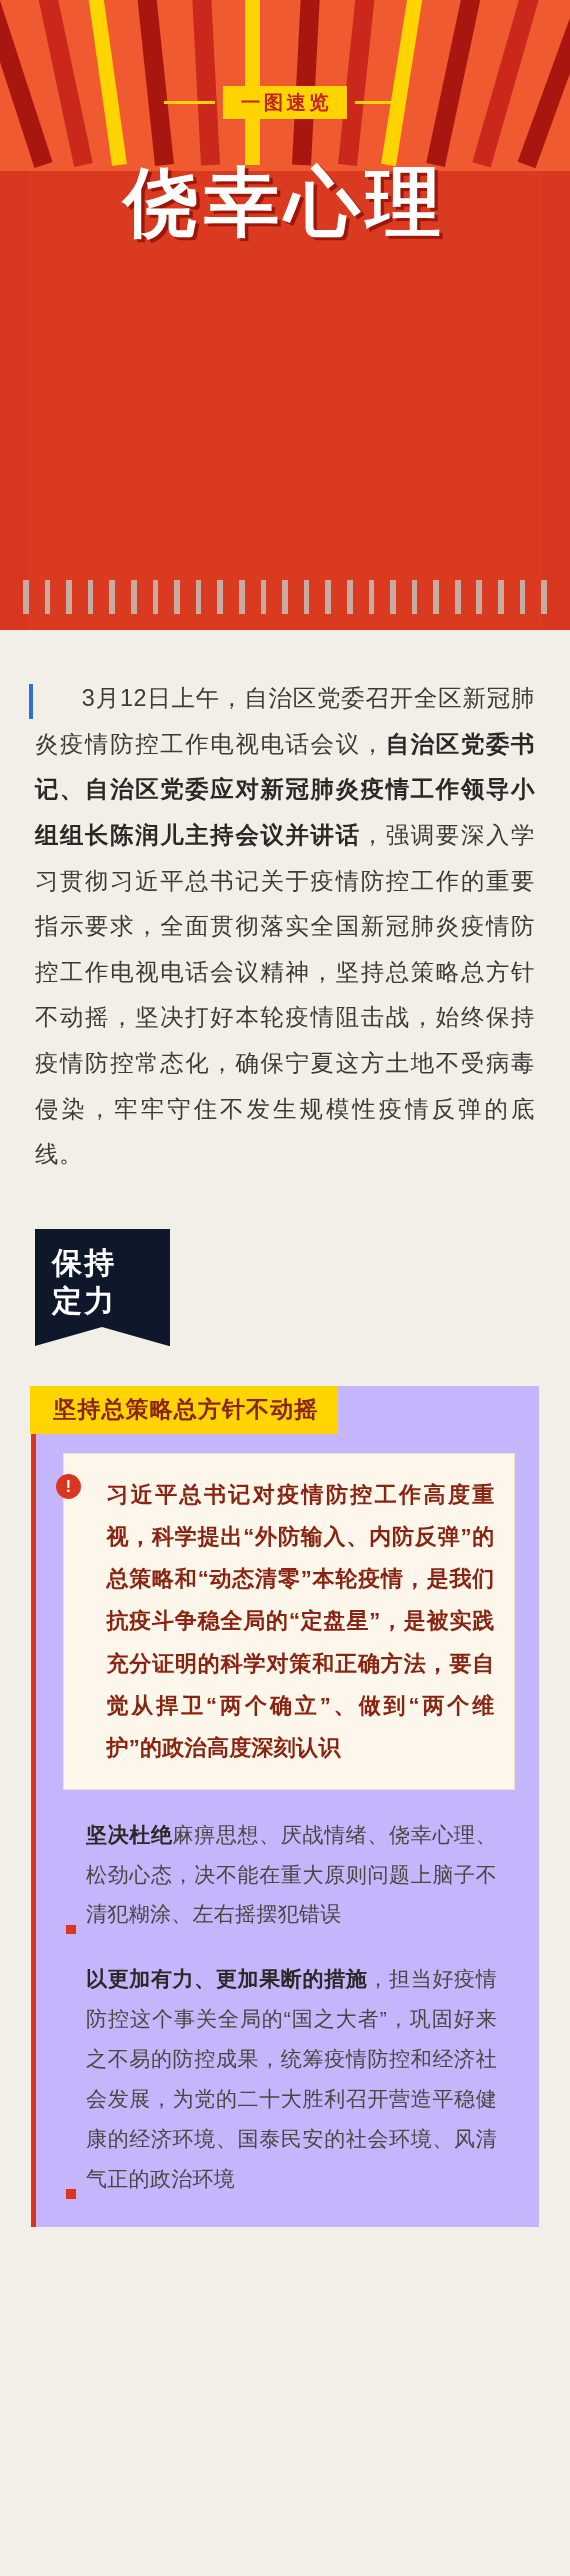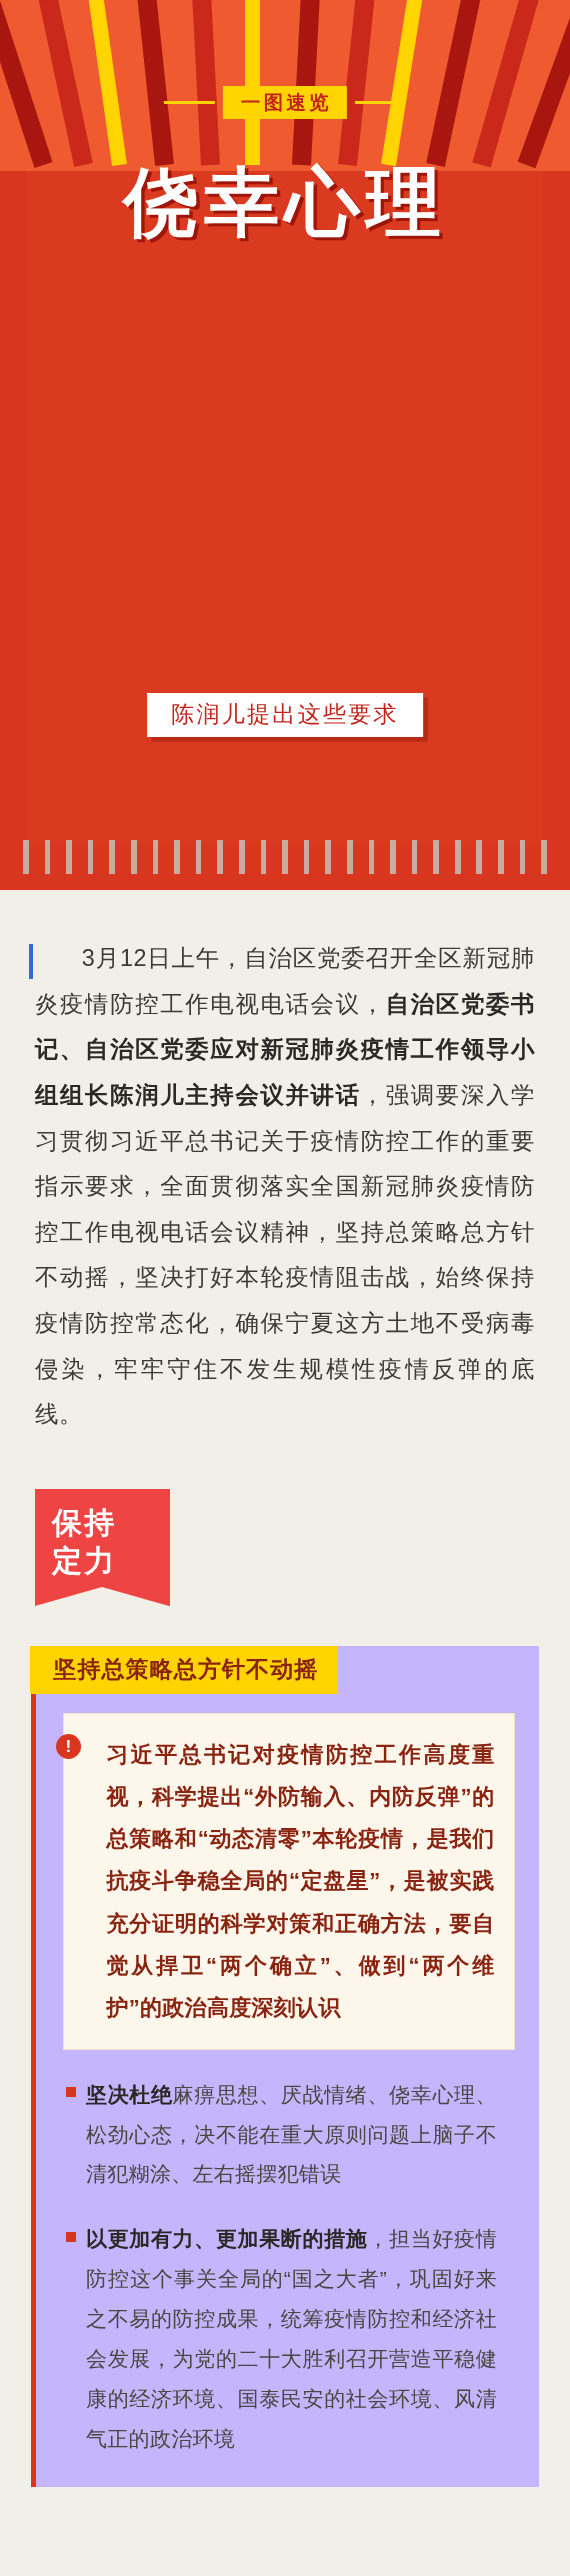--- a/index.html
+++ b/index.html
@@ -16,21 +16,21 @@
     width: 570px;
     min-height: 2576px;
     background: #f2efe9;
     overflow: hidden;
   }
 
   
   .banner {
     position: relative;
     width: 570px;
-    height: 890px;
+    height: 630px;
     background: #d9361f;
     overflow: hidden;
   }
   .banner-top {
     position: absolute;
     top: 0; left: 0;
     width: 570px;
     height: 171px;
     background: #ef5a30;
     overflow: hidden;
@@ -149,21 +149,21 @@
   .indent { display: inline-block; width: 2em; }
 
   
   .flag-wrap {
     margin: 51px 0 0 35px;
     position: relative;
     width: 143px;
   }
   .flag {
     position: relative;
-    background: #ef4444;
+    background: #0f172a;
     color: #ffffff;
     font-size: 30px;
     font-weight: bold;
     line-height: 1.28;
     letter-spacing: 2.3px;
     padding: 15px 17px 25px 17px;
     box-sizing: border-box;
     width: 135px;
   }
   .flag:after {
@@ -224,21 +224,21 @@
     font-size: 17px;
     font-weight: bold;
     line-height: 25px;
     text-align: center;
   }
   .hl-text { display: block; padding-left: 19.4px; }
 
   .bullet {
     margin: 25px 42px 0 30px;
     display: flex;
-    align-items: flex-start;
+    align-items: flex-end;
     color: #4a4641;
     font-size: 21px;
     line-height: 1.9;
     letter-spacing: 0.3px;
     text-align: justify;
   }
   .bullet .sq {
     flex: 0 0 auto;
     width: 9.7px;
     height: 9.7px;

